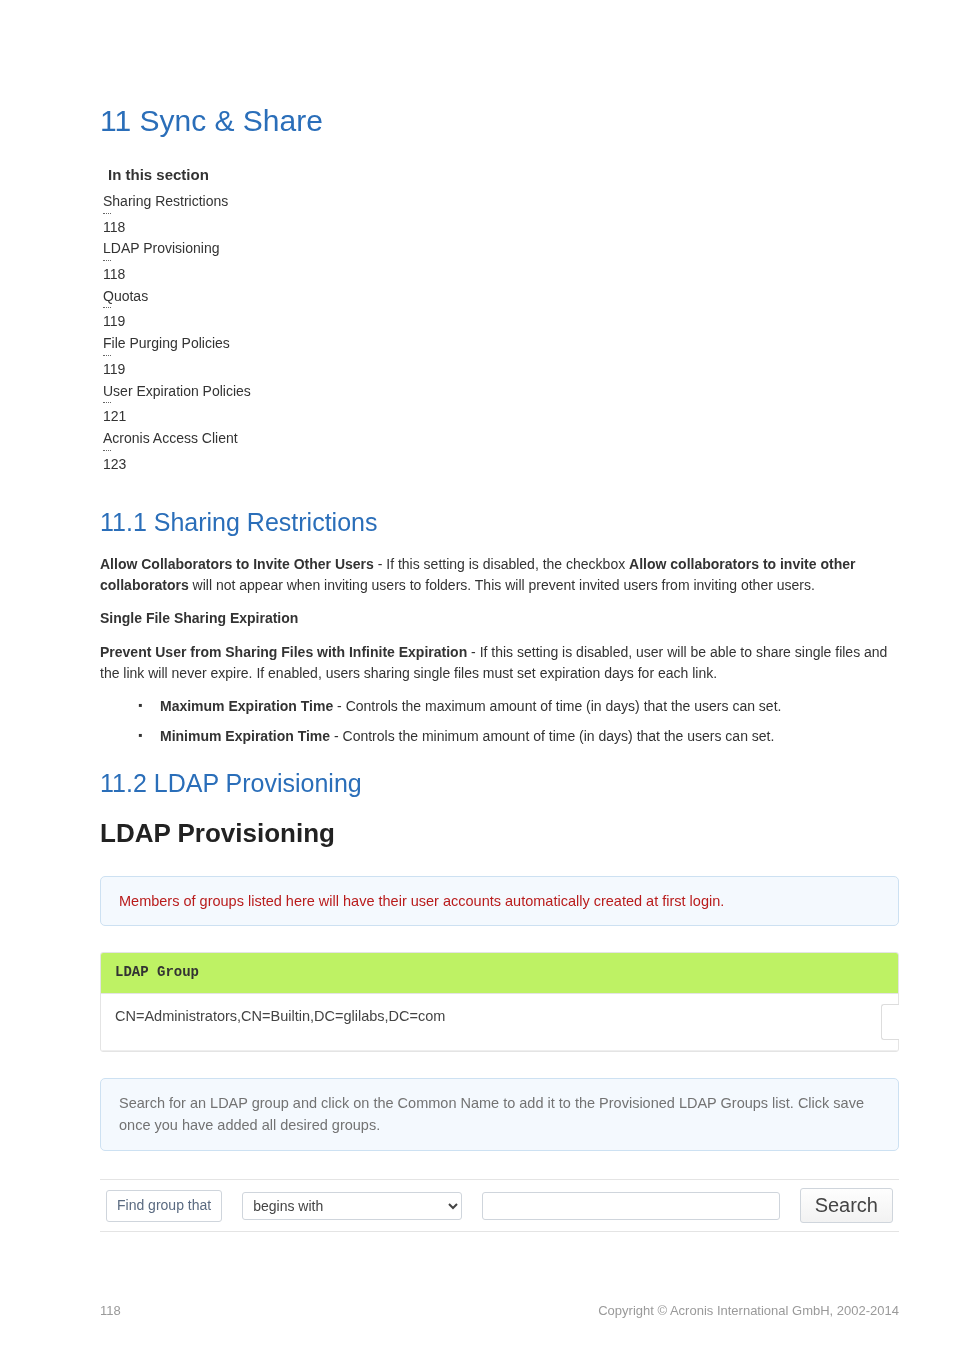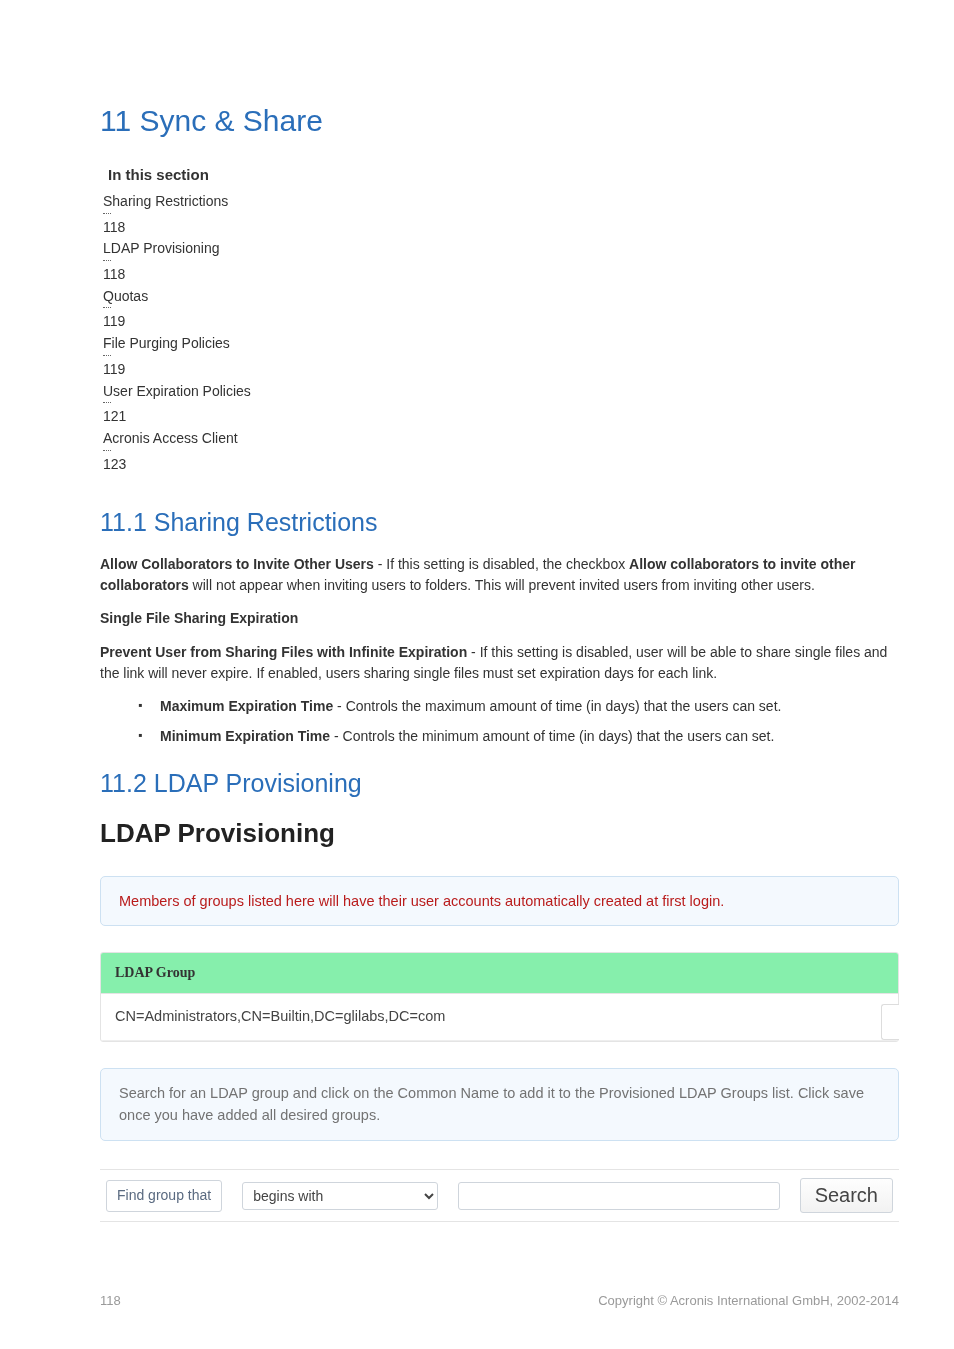--- a/index.html
+++ b/index.html
@@ -95,29 +95,29 @@
       font-size: 14.5px;
       margin-bottom: 26px;
     }
     .table-wrap {
       border: 1px solid #e4e4e4;
       border-radius: 3px;
       overflow: hidden;
       margin-bottom: 26px;
     }
     .table-header {
-      background: #86efac;
+      background: #bef264;
       border-bottom: 1px solid #e4e4e4;
       padding: 10px 14px;
       font-weight: 700;
-      font-family: Liberation Serif, serif;
+      font-family: Liberation Mono, monospace;
       font-size: 14px;
     }
     .table-row {
-      padding: 12px 14px 14px 14px;
+      padding: 12px 14px 24px 14px;
       font-family: Arial, sans-serif;
       font-size: 14.5px;
       color: #444;
       border-bottom: 1px solid #eee;
     }
     .search-banner {
       border: 1px solid #cde1f2;
       border-radius: 5px;
       background: #f4f9fe;
       padding: 14px 18px;
@@ -145,21 +145,21 @@
       font-size: 14px;
     }
     .search-select {
       border: 1px solid #cfd5dc;
       background: #fff;
       color: #444;
       padding: 4px 6px;
       border-radius: 3px;
       font-family: Arial, sans-serif;
       font-size: 14px;
-      width: 196px;
+      width: 220px;
     }
     .search-input {
       border: 1px solid #cfd5dc;
       background: #fff;
       padding: 5px 8px;
       border-radius: 3px;
       flex: 1;
       font-family: Arial, sans-serif;
       font-size: 14px;
     }

